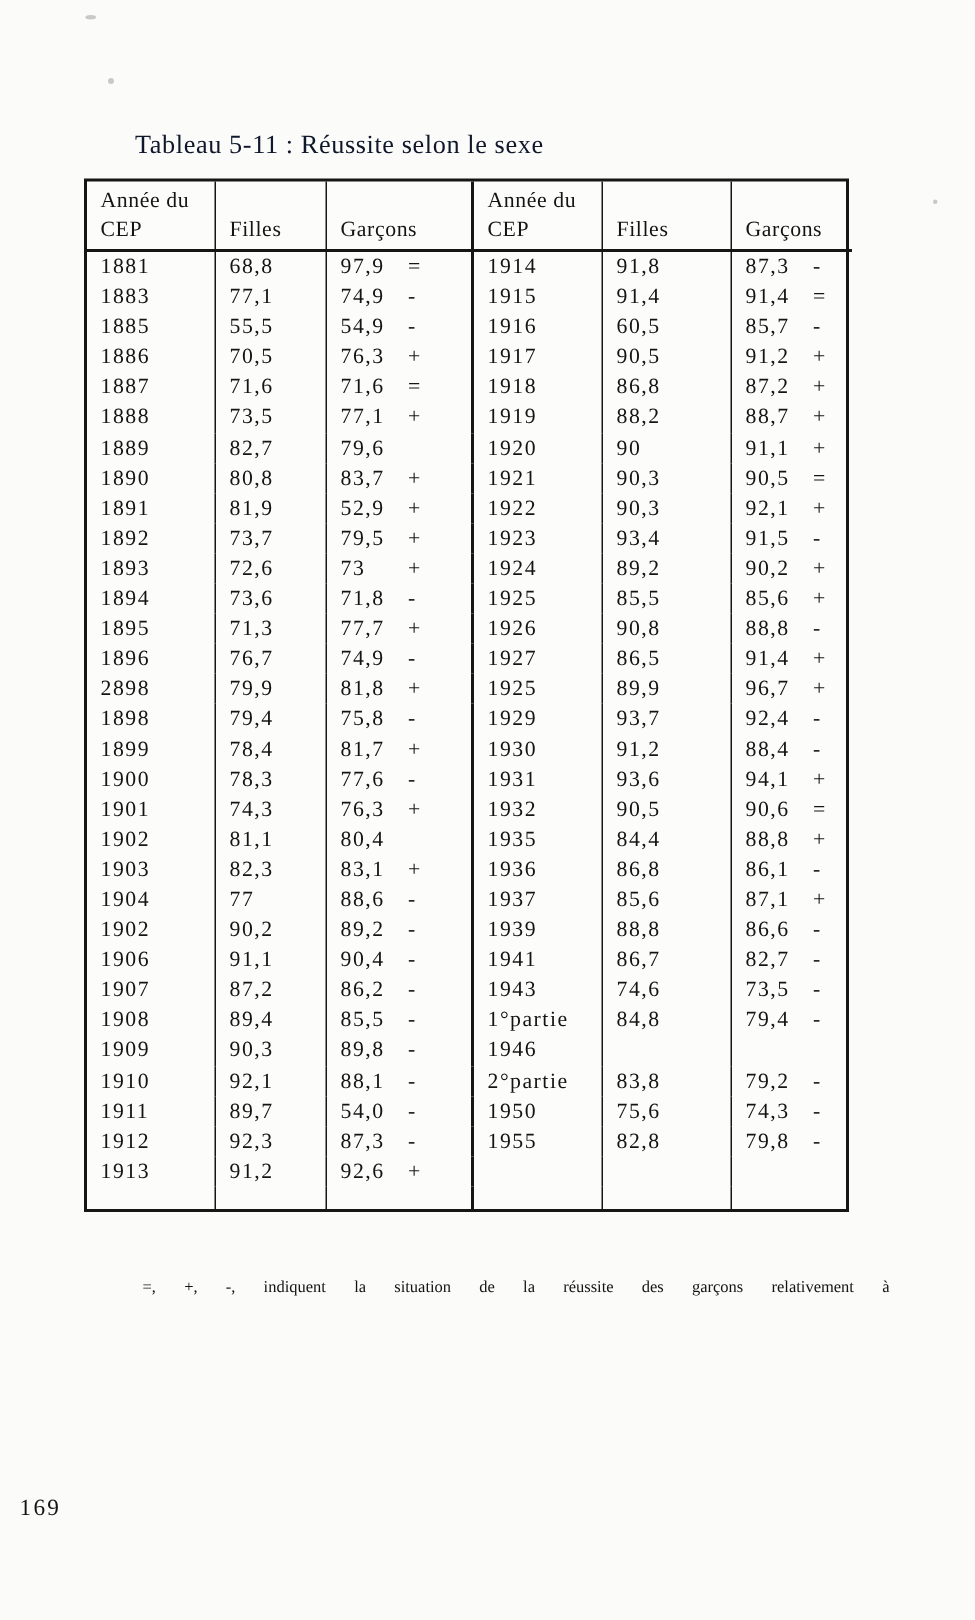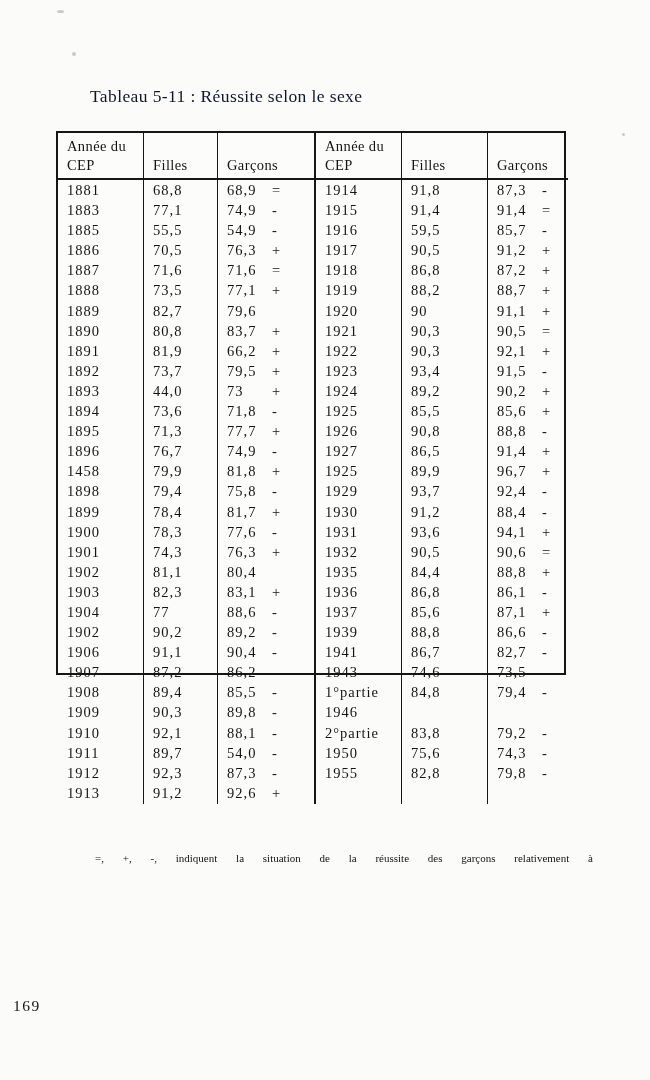--- a/index.html
+++ b/index.html
@@ -24,23 +24,23 @@
     left: 90px;
     top: 86px;
     font-size: 17.5px;
     letter-spacing: 0.4px;
     color: #0f172a;
     white-space: nowrap;
   }
   .results-table {
     position: absolute;
     left: 56px;
-    top: 131px;
+    top: 119px;
     width: 510px;
-    height: 544px;
+    height: 689px;
     border: 2px solid #161616;
     background: #fcfcfb;
     display: grid;
     grid-template-columns: 86px 74px 98px 86px 86px 80px;
     grid-template-rows: 47px repeat(31, 20.1px) 1fr;
     box-sizing: border-box;
   }
   .cell {
     box-sizing: border-box;
     font-size: 14.5px;
@@ -114,35 +114,35 @@
 
   <div class="results-table">
       <div class="cell header c0">Année du CEP</div>
       <div class="cell header c1">Filles</div>
       <div class="cell header c2">Garçons</div>
       <div class="cell header c3">Année du CEP</div>
       <div class="cell header c4">Filles</div>
       <div class="cell header c5">Garçons</div>
       <div class="cell c0">1881</div>
       <div class="cell c1">68,8</div>
-      <div class="cell c2"><span class="num">68,9</span><span class="sym">=</span></div>
+      <div class="cell c2"><span class="num">97,9</span><span class="sym">=</span></div>
       <div class="cell c3">1914</div>
       <div class="cell c4">91,8</div>
       <div class="cell c5"><span class="num">87,3</span><span class="sym">-</span></div>
       <div class="cell c0">1883</div>
       <div class="cell c1">77,1</div>
       <div class="cell c2"><span class="num">74,9</span><span class="sym">-</span></div>
       <div class="cell c3">1915</div>
       <div class="cell c4">91,4</div>
       <div class="cell c5"><span class="num">91,4</span><span class="sym">=</span></div>
       <div class="cell c0">1885</div>
       <div class="cell c1">55,5</div>
       <div class="cell c2"><span class="num">54,9</span><span class="sym">-</span></div>
       <div class="cell c3">1916</div>
-      <div class="cell c4">59,5</div>
+      <div class="cell c4">60,5</div>
       <div class="cell c5"><span class="num">85,7</span><span class="sym">-</span></div>
       <div class="cell c0">1886</div>
       <div class="cell c1">70,5</div>
       <div class="cell c2"><span class="num">76,3</span><span class="sym">+</span></div>
       <div class="cell c3">1917</div>
       <div class="cell c4">90,5</div>
       <div class="cell c5"><span class="num">91,2</span><span class="sym">+</span></div>
       <div class="cell c0">1887</div>
       <div class="cell c1">71,6</div>
       <div class="cell c2"><span class="num">71,6</span><span class="sym">=</span></div>
@@ -162,32 +162,32 @@
       <div class="cell c4">90</div>
       <div class="cell c5"><span class="num">91,1</span><span class="sym">+</span></div>
       <div class="cell c0">1890</div>
       <div class="cell c1">80,8</div>
       <div class="cell c2"><span class="num">83,7</span><span class="sym">+</span></div>
       <div class="cell c3">1921</div>
       <div class="cell c4">90,3</div>
       <div class="cell c5"><span class="num">90,5</span><span class="sym">=</span></div>
       <div class="cell c0">1891</div>
       <div class="cell c1">81,9</div>
-      <div class="cell c2"><span class="num">66,2</span><span class="sym">+</span></div>
+      <div class="cell c2"><span class="num">52,9</span><span class="sym">+</span></div>
       <div class="cell c3">1922</div>
       <div class="cell c4">90,3</div>
       <div class="cell c5"><span class="num">92,1</span><span class="sym">+</span></div>
       <div class="cell c0">1892</div>
       <div class="cell c1">73,7</div>
       <div class="cell c2"><span class="num">79,5</span><span class="sym">+</span></div>
       <div class="cell c3">1923</div>
       <div class="cell c4">93,4</div>
       <div class="cell c5"><span class="num">91,5</span><span class="sym">-</span></div>
       <div class="cell c0">1893</div>
-      <div class="cell c1">44,0</div>
+      <div class="cell c1">72,6</div>
       <div class="cell c2"><span class="num">73</span><span class="sym">+</span></div>
       <div class="cell c3">1924</div>
       <div class="cell c4">89,2</div>
       <div class="cell c5"><span class="num">90,2</span><span class="sym">+</span></div>
       <div class="cell c0">1894</div>
       <div class="cell c1">73,6</div>
       <div class="cell c2"><span class="num">71,8</span><span class="sym">-</span></div>
       <div class="cell c3">1925</div>
       <div class="cell c4">85,5</div>
       <div class="cell c5"><span class="num">85,6</span><span class="sym">+</span></div>
@@ -196,21 +196,21 @@
       <div class="cell c2"><span class="num">77,7</span><span class="sym">+</span></div>
       <div class="cell c3">1926</div>
       <div class="cell c4">90,8</div>
       <div class="cell c5"><span class="num">88,8</span><span class="sym">-</span></div>
       <div class="cell c0">1896</div>
       <div class="cell c1">76,7</div>
       <div class="cell c2"><span class="num">74,9</span><span class="sym">-</span></div>
       <div class="cell c3">1927</div>
       <div class="cell c4">86,5</div>
       <div class="cell c5"><span class="num">91,4</span><span class="sym">+</span></div>
-      <div class="cell c0">1458</div>
+      <div class="cell c0">2898</div>
       <div class="cell c1">79,9</div>
       <div class="cell c2"><span class="num">81,8</span><span class="sym">+</span></div>
       <div class="cell c3">1925</div>
       <div class="cell c4">89,9</div>
       <div class="cell c5"><span class="num">96,7</span><span class="sym">+</span></div>
       <div class="cell c0">1898</div>
       <div class="cell c1">79,4</div>
       <div class="cell c2"><span class="num">75,8</span><span class="sym">-</span></div>
       <div class="cell c3">1929</div>
       <div class="cell c4">93,7</div>

